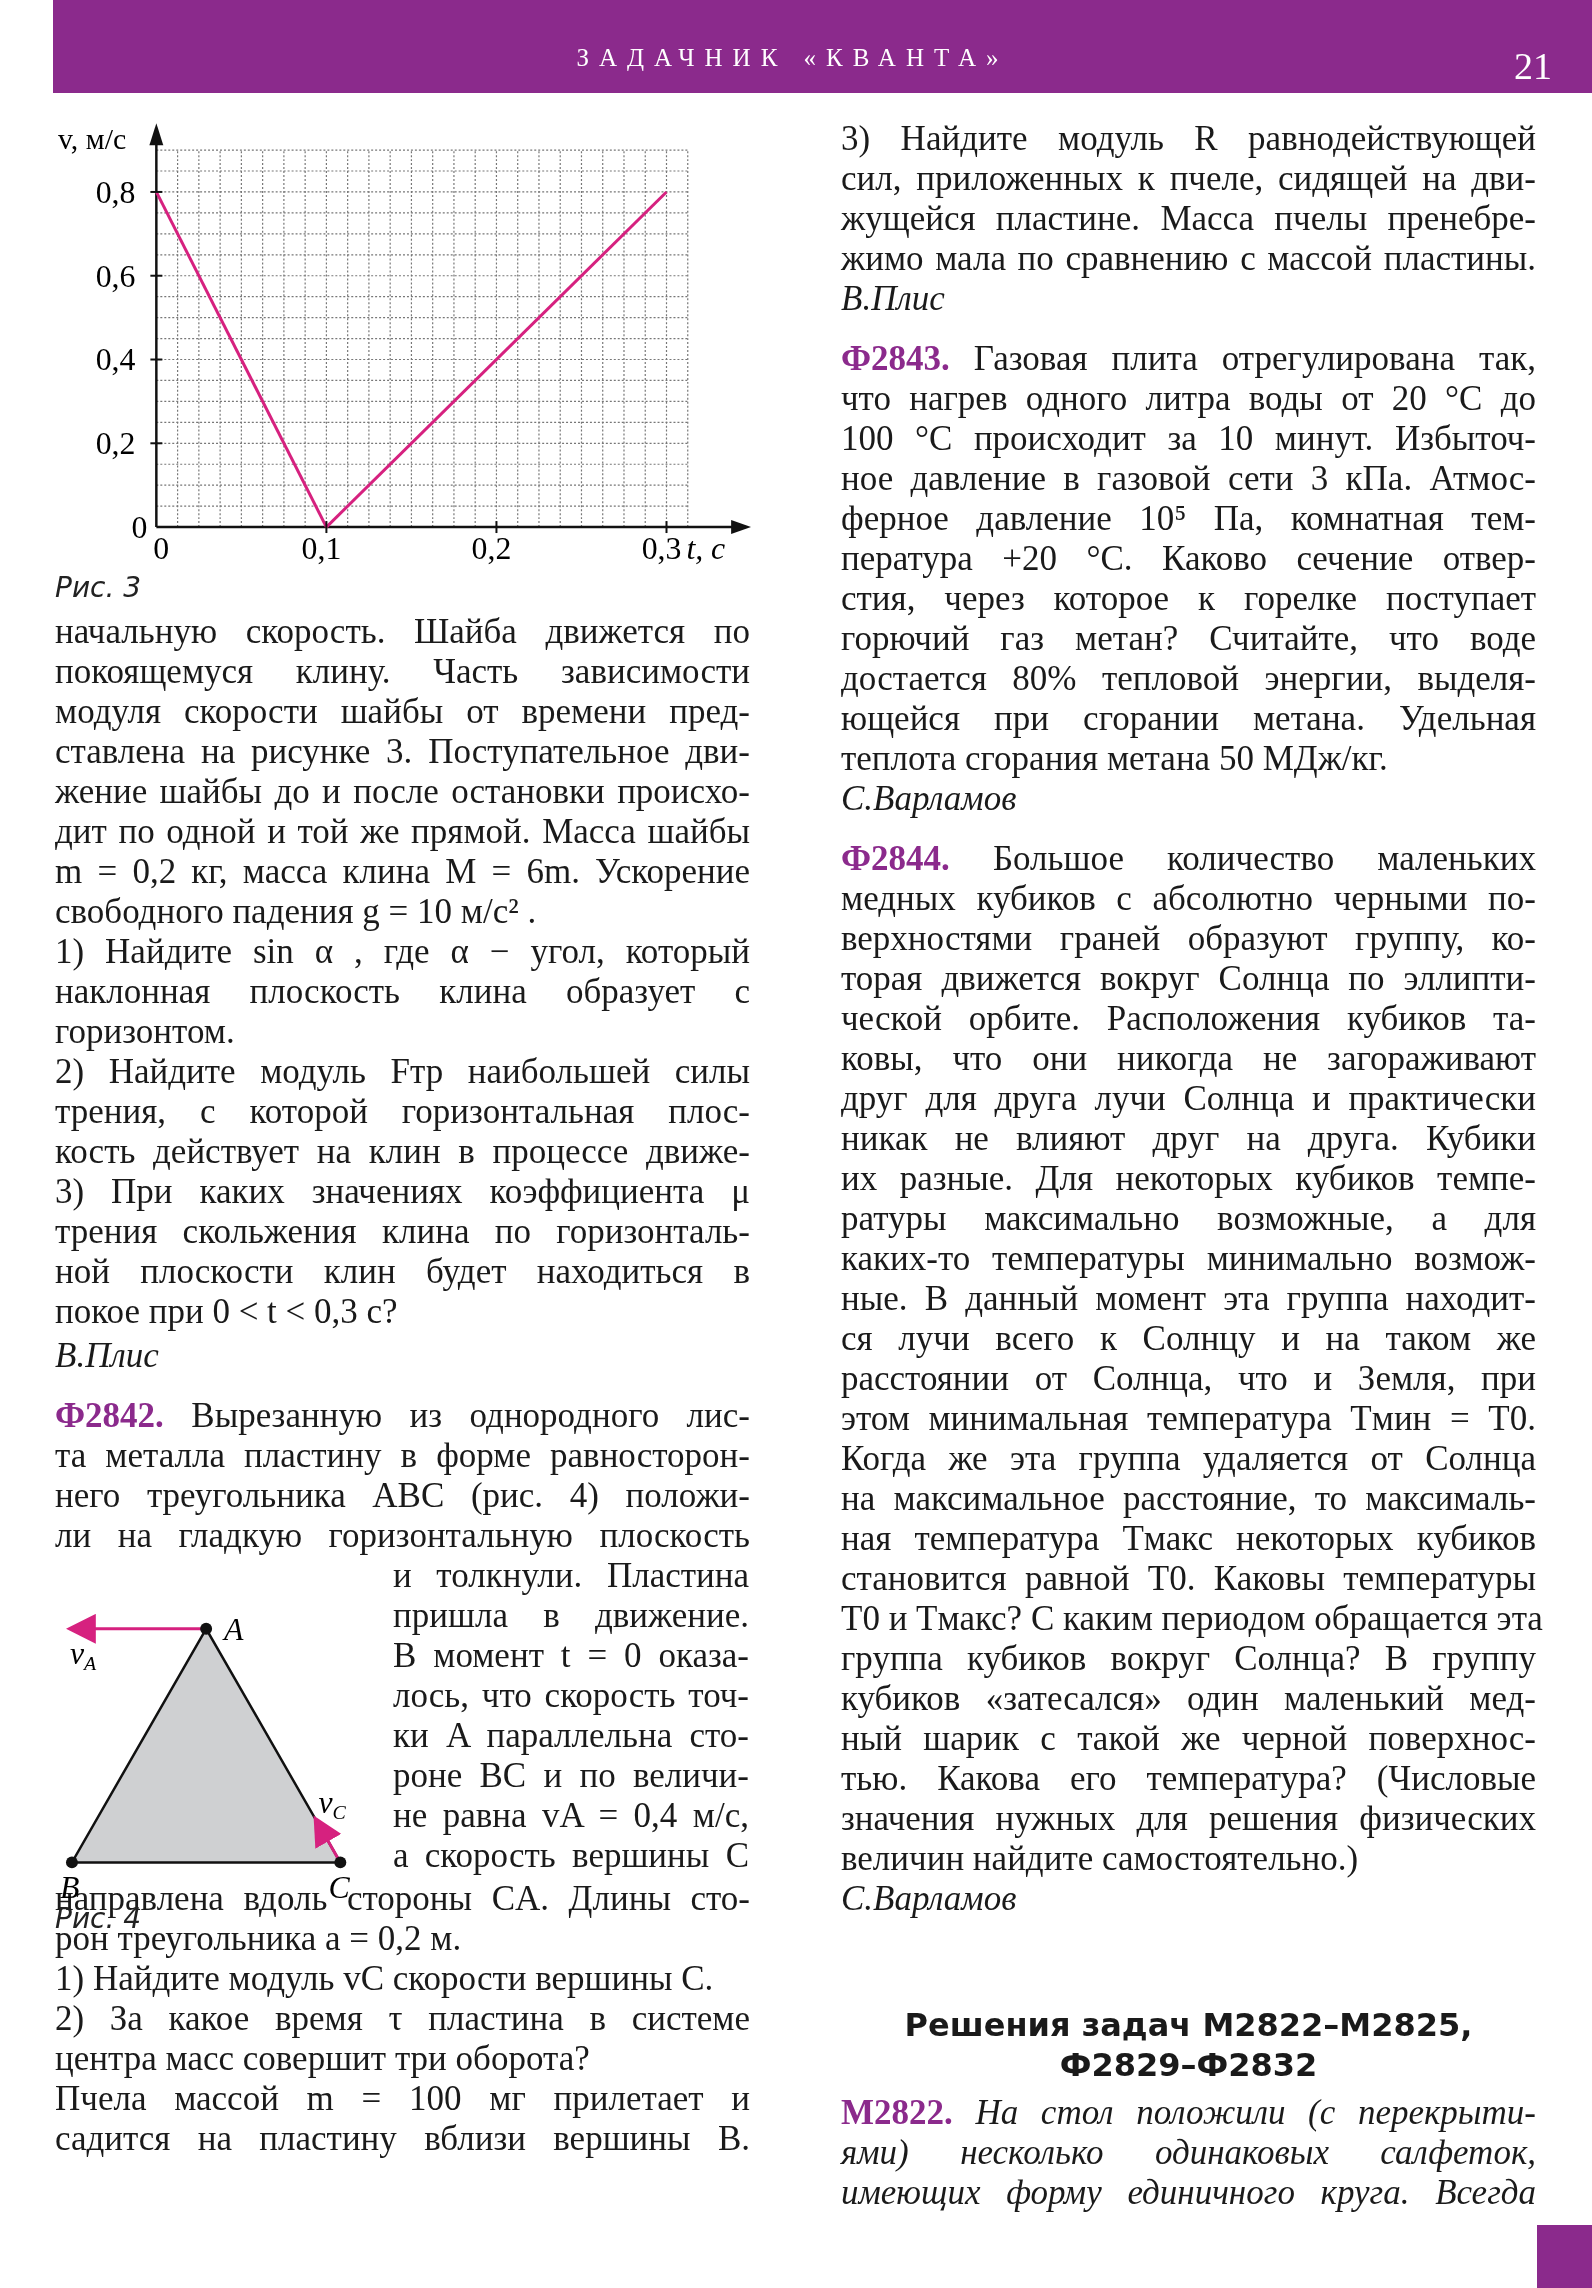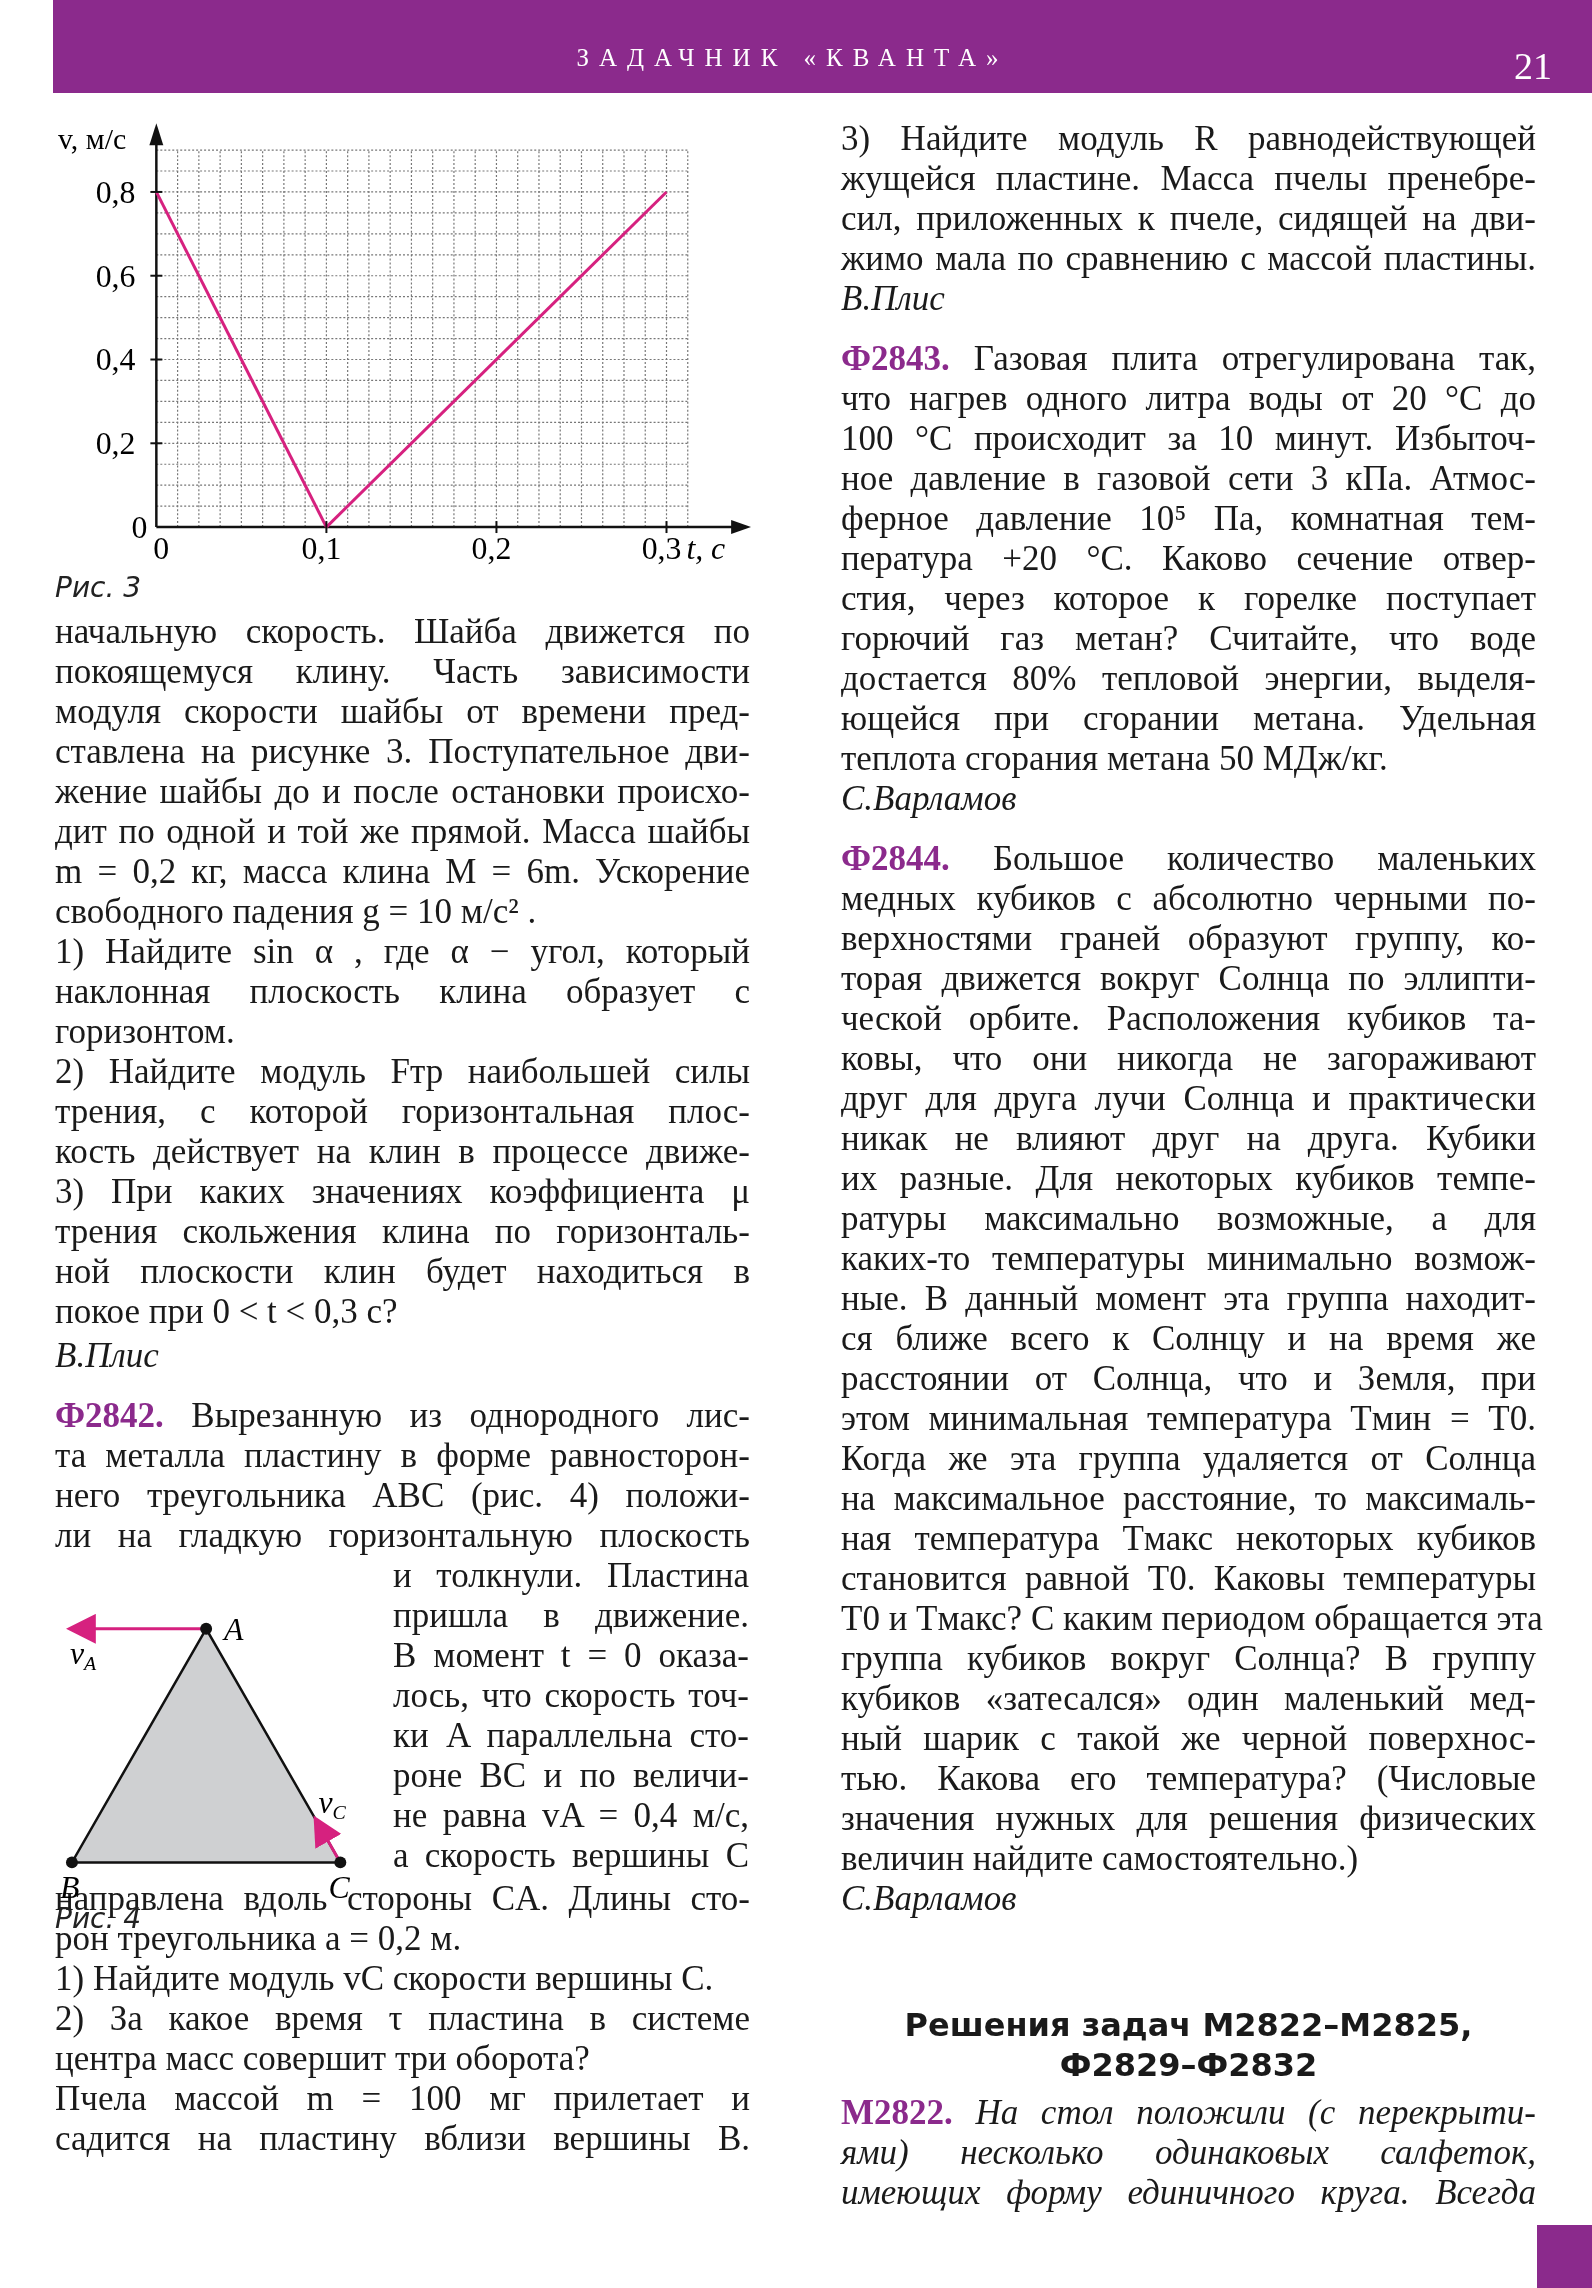--- a/index.html
+++ b/index.html
@@ -193,22 +193,22 @@
   <text x="20" y="308" font-size="32" font-style="italic">B</text>
   <text x="290" y="308" font-size="32" font-style="italic">C</text>
   <text x="30" y="72" font-size="32" font-style="italic"><tspan>v</tspan><tspan font-size="20" dy="6">A</tspan></text>
   <text x="280" y="222" font-size="32" font-style="italic"><tspan>v</tspan><tspan font-size="20" dy="6">C</tspan></text>
 </svg>
 <div class="cap" style="position:absolute;left:55px;top:1902px;">Рис. 4</div>
 
 <div class="col right" style="top:119px;">
   <div id="right-q3">
       <span class="line">3) Найдите модуль R равнодействующей</span>
+      <span class="line">сил, приложенных к пчеле, сидящей на дви-</span>
       <span class="line">жущейся пластине. Масса пчелы пренебре-</span>
-      <span class="line">сил, приложенных к пчеле, сидящей на дви-</span>
       <span class="line">жимо мала по сравнению с массой пластины.</span>
     </div>
   <span class="sig">В.Плис</span>
   <div style="height:20px"></div>
   <span class="line">
     <span class="label">Ф2843.</span><span> Газовая плита отрегулирована так,</span>
   </span>
   <div id="right-f2843">
       <span class="line">что нагрев одного литра воды от 20 °С до</span>
       <span class="line">100 °С происходит за 10 минут. Избыточ-</span>
@@ -231,21 +231,21 @@
       <span class="line">верхностями граней образуют группу, ко-</span>
       <span class="line">торая движется вокруг Солнца по эллипти-</span>
       <span class="line">ческой орбите. Расположения кубиков та-</span>
       <span class="line">ковы, что они никогда не загораживают</span>
       <span class="line">друг для друга лучи Солнца и практически</span>
       <span class="line">никак не влияют друг на друга. Кубики</span>
       <span class="line">их разные. Для некоторых кубиков темпе-</span>
       <span class="line">ратуры максимально возможные, а для</span>
       <span class="line">каких-то температуры минимально возмож-</span>
       <span class="line">ные. В данный момент эта группа находит-</span>
-      <span class="line">ся ближе всего к Солнцу и на время же</span>
+      <span class="line">ся лучи всего к Солнцу и на таком же</span>
       <span class="line">расстоянии от Солнца, что и Земля, при</span>
       <span class="line">этом минимальная температура Tмин = T0.</span>
       <span class="line">Когда же эта группа удаляется от Солнца</span>
       <span class="line">на максимальное расстояние, то максималь-</span>
       <span class="line">ная температура Tмакс некоторых кубиков</span>
       <span class="line">становится равной T0. Каковы температуры</span>
       <span class="line">T0 и Tмакс? С каким периодом обращается эта</span>
       <span class="line">группа кубиков вокруг Солнца? В группу</span>
       <span class="line">кубиков «затесался» один маленький мед-</span>
       <span class="line">ный шарик с такой же черной поверхнос-</span>

